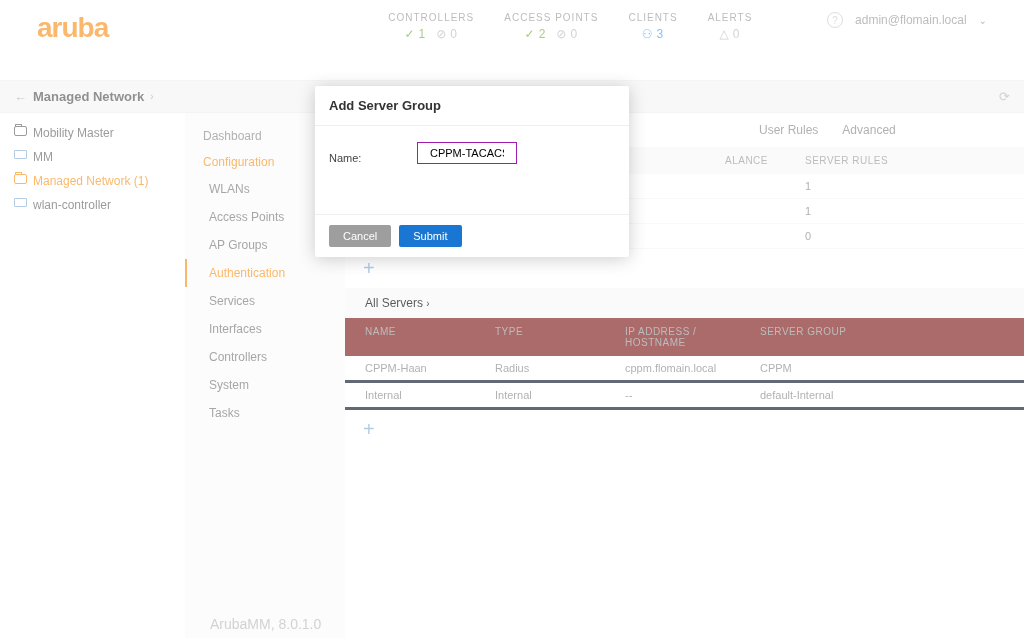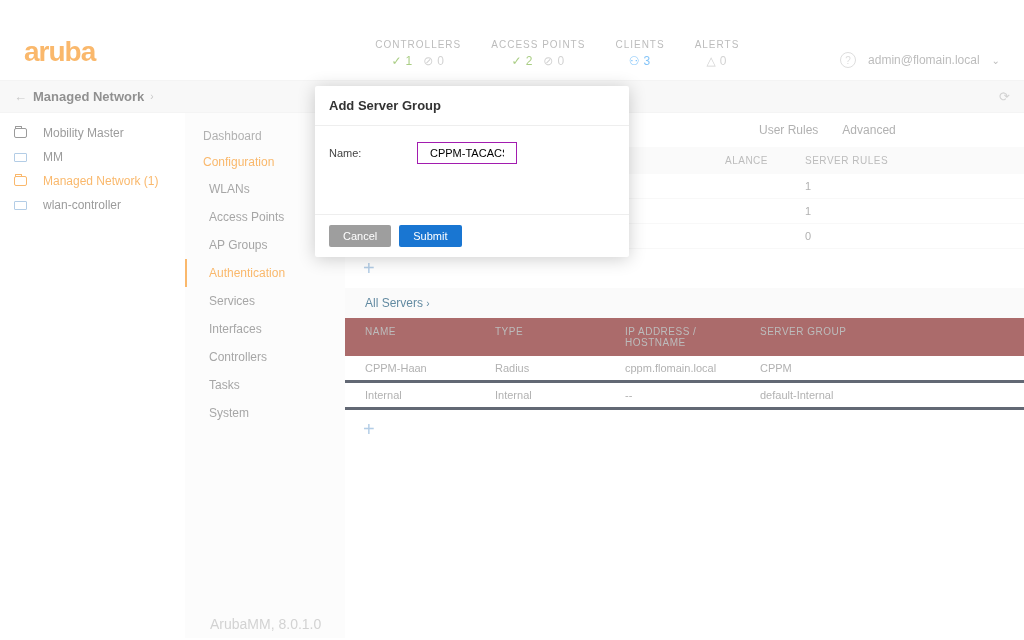--- a/index.html
+++ b/index.html
@@ -1,67 +1,67 @@
 <!DOCTYPE html>
 <html><head>
 <meta charset="utf-8">
 <style>
 *{box-sizing:border-box;margin:0;padding:0;font-family:Arial,Helvetica,sans-serif}
 body{background:#fff;color:#333;font-size:13px;width:1024px;height:640px;overflow:hidden;position:relative}
-.header{display:flex;align-items:flex-end;padding:12px 24px;height:80px}
+.header{display:flex;align-items:flex-start;padding:12px 37px;height:80px}
 .logo{color:#f7931e;font-size:28px;font-weight:600;letter-spacing:-1px}
 .stats{display:flex;gap:30px;margin-left:280px}
 .stat{text-align:center;font-size:10px;color:#999;letter-spacing:1px}
 .stat-row{display:flex;gap:10px;margin-top:4px;justify-content:center;align-items:center}
 .stat-item{display:flex;align-items:center;gap:3px;font-size:12px}
 .ok{color:#7cb342}
 .dim{color:#bbb}
 .blue{color:#42a5f5}
 .user-area{margin-left:auto;display:flex;align-items:center;gap:12px;color:#999;font-size:12px}
 .help-icon{width:16px;height:16px;border:1.5px solid #ccc;border-radius:50%;display:flex;align-items:center;justify-content:center;font-size:10px;color:#ccc}
 .breadcrumb{background:#f5f5f5;padding:8px 14px;display:flex;align-items:center;gap:6px;border-top:1px solid #eee;border-bottom:1px solid #eee}
 .breadcrumb .arrow{color:#aaa}
 .breadcrumb-text{font-weight:600;color:#555;font-size:13px}
 .refresh-icon{margin-left:auto;color:#bbb}
 .main{display:flex;height:calc(100% - 115px)}
 .tree{width:185px;padding:8px 0;font-size:12px}
-.tree-item{padding:5px 14px;display:flex;align-items:center;gap:16px;color:#666;cursor:pointer}
+.tree-item{padding:5px 14px;display:flex;align-items:flex-start;gap:6px;color:#666;cursor:pointer}
 .tree-item.lvl1{}
 .tree-item.lvl2{}
 .tree-item.active{color:#f7931e}
 .folder-icon{width:13px;height:10px;border:1px solid currentColor;border-radius:2px;position:relative}
 .folder-icon::before{content:"";position:absolute;top:-3px;left:0;width:5px;height:2px;border:1px solid currentColor;border-bottom:none;border-radius:1px 1px 0 0}
 .card-icon{width:13px;height:9px;border:1px solid #8bb3d9;border-radius:1px}
 .nav{width:160px;background:#fafafa;padding:10px 0;font-size:12px}
 .nav-top{padding:6px 18px;color:#888;cursor:pointer}
 .nav-top.active{color:#f7931e;font-weight:500}
 .nav-item{padding:7px 18px 7px 24px;color:#777;cursor:pointer}
 .nav-item.active{color:#f7931e;border-left:2px solid #f7931e;padding-left:22px}
 .content{flex:1;padding:0;background:#fff;position:relative}
 .tabs{display:flex;gap:24px;padding:10px 20px;font-size:12px;color:#888}
 .tab{cursor:pointer}
 .subhead{background:#f7f7f7;padding:8px 20px;font-size:10px;color:#999;display:flex;letter-spacing:0.5px}
 .cell1{width:360px}
 .cell2{width:80px}
 .cell3{flex:1}
 .data-row{padding:6px 20px;font-size:11px;color:#888;display:flex;border-bottom:1px solid #f5f5f5}
 .add-btn{color:#8bb3d9;font-size:20px;padding:8px 18px;cursor:pointer}
-.section-title{background:#f7f7f7;padding:8px 20px;font-size:12px;color:#0c4a6e}
+.section-title{background:#f7f7f7;padding:8px 20px;font-size:12px;color:#000000}
 .thead{background:#7f1d1d;padding:8px 20px;font-size:10px;color:#999;display:flex;letter-spacing:0.5px}
 .c1{width:130px}
 .c2{width:130px}
 .c3{width:135px}
 .c4{flex:1}
 .trow{padding:6px 20px;font-size:11px;color:#888;display:flex;border-bottom:3px solid #0f172a}
 .footer-version{position:absolute;bottom:8px;left:210px;font-size:14px;color:#bbb}
 .overlay{position:absolute;inset:0;background:rgba(255,255,255,0.35);z-index:10}
 .dialog{position:absolute;top:86px;left:315px;width:314px;background:#fff;box-shadow:0 2px 18px rgba(0,0,0,0.2);z-index:20;border-radius:2px}
 .dialog-head{padding:12px 14px;font-size:13px;font-weight:600;border-bottom:1px solid #eee;color:#333}
 .dialog-body{padding:16px 14px 50px}
-.form-row{display:flex;align-items:center;gap:8px}
+.form-row{display:flex;align-items:flex-end;gap:8px}
 .form-label{font-size:11px;color:#444;width:80px}
 .form-input{border:1px solid #a21caf;padding:4px 12px;font-size:11px;width:100px;outline:none}
 .dialog-foot{padding:10px 14px;display:flex;justify-content:flex-start;gap:8px;border-top:1px solid #eee}
 .btn{padding:5px 14px;font-size:11px;border:none;border-radius:2px;cursor:pointer}
 .btn-cancel{background:#9e9e9e;color:#fff}
 .btn-submit{background:#1976d2;color:#fff}
 .chevron{font-size:10px}
 </style>
 </head>
 <body>
@@ -133,22 +133,22 @@
   <div class="nav">
     <div class="nav-top">Dashboard</div>
     <div class="nav-top active">Configuration</div>
     <div class="nav-item">WLANs</div>
     <div class="nav-item">Access Points</div>
     <div class="nav-item">AP Groups</div>
     <div class="nav-item active">Authentication</div>
     <div class="nav-item">Services</div>
     <div class="nav-item">Interfaces</div>
     <div class="nav-item">Controllers</div>
+    <div class="nav-item">System</div>
     <div class="nav-item">Tasks</div>
-    <div class="nav-item">System</div>
   </div>
 
   <div class="content">
     <div class="tabs">
       <div style="width:370px"></div>
       <span class="tab">User Rules</span>
       <span class="tab">Advanced</span>
     </div>
     <div class="subhead">
       <span class="cell1"></span>

